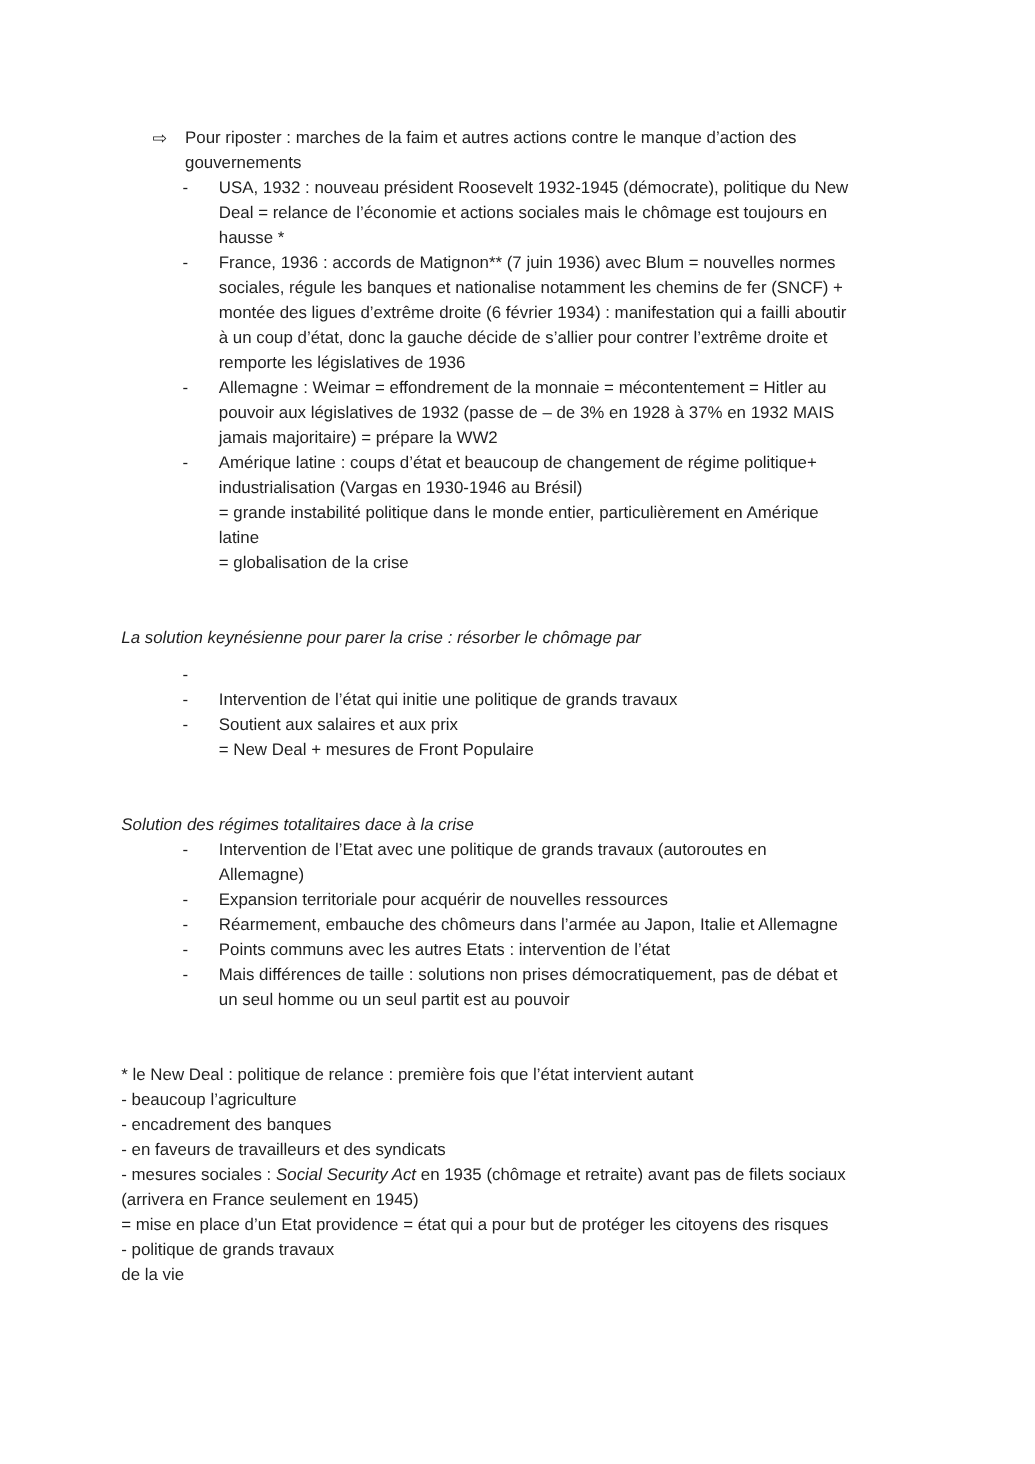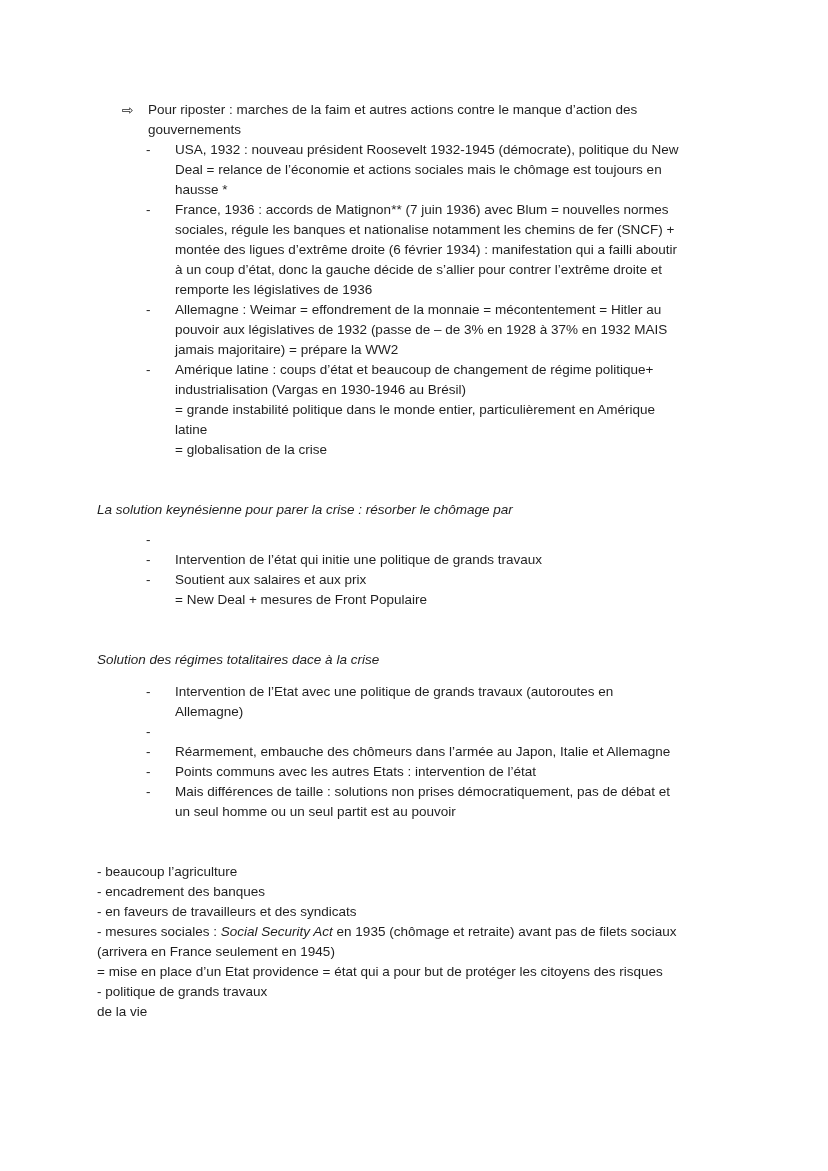--- a/index.html
+++ b/index.html
@@ -38,21 +38,21 @@
     margin-left: 49px;
   }
   .dash-bullet {
     flex: none;
     width: 29px;
   }
   .cont { margin-left: 78px; }
   .heading { margin: 0; }
   .gap-top { margin-top: 40px; font-style: italic; }
   .keynes-heading { margin-bottom: 10px; }
-  .tot-heading { margin-bottom: 12px; }
+  .tot-heading { }
   .footnote { margin-top: 40px; }
   .italic { font-style: italic; }
 </style>
 </head>
 <body>
 
 <div class="page">
   <div class="content">
 
     <div class="arrow-row">
@@ -125,38 +125,40 @@
 
     <div class="dash-row">
       <span class="dash-bullet">-</span>
       <div>
         <div class="line">Intervention de l’Etat avec une politique de grands travaux (autoroutes en</div>
         <div class="line">Allemagne)</div>
       </div>
     </div>
     <div class="dash-row">
       <span class="dash-bullet">-</span>
+      <div class="line">Expansion territoriale pour acquérir de nouvelles ressources</div>
     </div>
     <div class="dash-row">
       <span class="dash-bullet">-</span>
       <div class="line">Réarmement, embauche des chômeurs dans l’armée au Japon, Italie et Allemagne</div>
     </div>
     <div class="dash-row">
       <span class="dash-bullet">-</span>
       <div class="line">Points communs avec les autres Etats : intervention de l’état</div>
     </div>
     <div class="dash-row">
       <span class="dash-bullet">-</span>
       <div>
         <div class="line">Mais différences de taille : solutions non prises démocratiquement, pas de débat et</div>
         <div class="line">un seul homme ou un seul partit est au pouvoir</div>
       </div>
     </div>
 
     <div class="footnote">
+      <div class="line">* le New Deal : politique de relance : première fois que l’état intervient autant</div>
       <div class="line">- beaucoup l’agriculture</div>
       <div class="line">- encadrement des banques</div>
       <div class="line">- en faveurs de travailleurs et des syndicats</div>
       <div class="line"><span>- mesures sociales : </span><span class="italic">Social Security Act</span><span> en 1935 (chômage et retraite) avant pas de filets sociaux</span></div>
       <div class="line">(arrivera en France seulement en 1945)</div>
       <div class="line">= mise en place d’un Etat providence = état qui a pour but de protéger les citoyens des risques</div>
       <div class="line">- politique de grands travaux</div>
       <div class="line">de la vie</div>
     </div>
 

